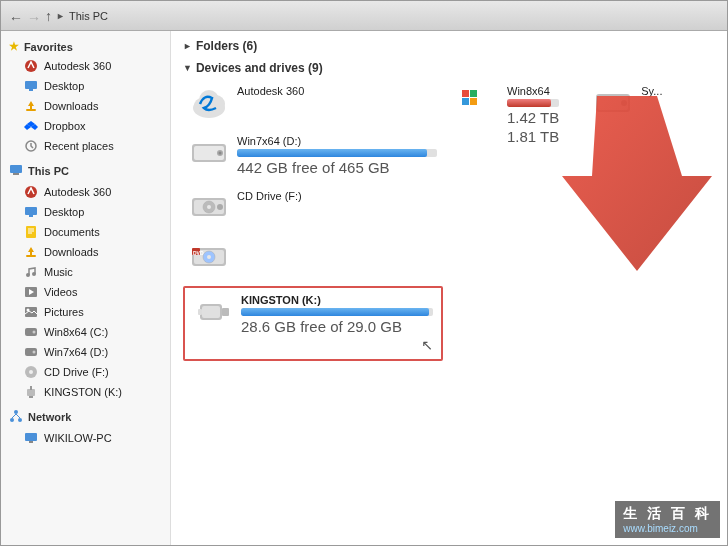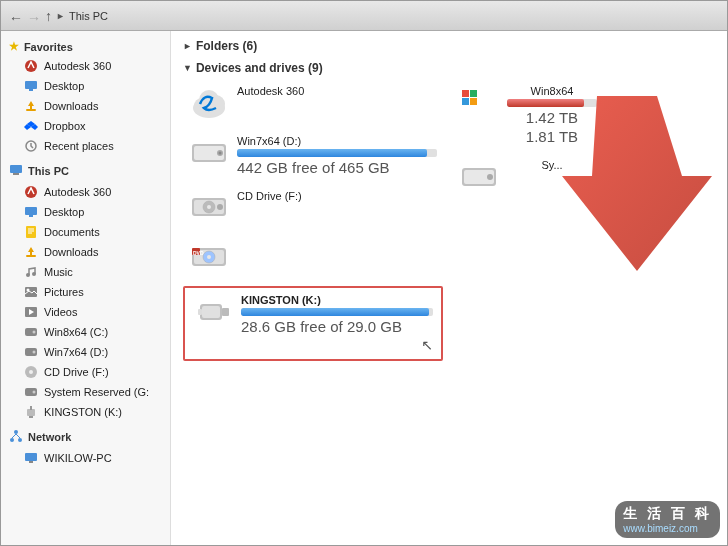--- a/index.html
+++ b/index.html
@@ -181,21 +181,21 @@
 
     
     .watermark {
       position: absolute;
       bottom: 8px;
       right: 8px;
       background: rgba(0,0,0,0.55);
       color: #fff;
       font-size: 11px;
       padding: 4px 8px;
-      border-radius: 12px;
+      border-radius: 0;
     }
     .watermark-zh {
       font-size: 14px;
       font-weight: bold;
       letter-spacing: 3px;
     }
     .watermark-url {
       font-size: 10px;
       color: #adf;
     }
@@ -333,38 +333,38 @@
                 <circle cx="4" cy="10" r="2" fill="#888"></circle>
                 <circle cx="10" cy="9" r="2" fill="#888"></circle>
               </svg>
           </span>
           <span>Music</span>
         </div>
         <div class="sidebar-item">
           <span class="sidebar-icon">
             <svg width="14" height="12" viewBox="0 0 14 12">
                 <rect x="1" y="1" width="12" height="10" rx="1" fill="#888"></rect>
+                <polygon points="5,3 5,9 10,6" fill="#fff"></polygon>
+              </svg>
+          </span>
+          <span>Videos</span>
+        </div>
+        <div class="sidebar-item">
+          <span class="sidebar-icon">
+            <svg width="14" height="12" viewBox="0 0 14 12">
+                <rect x="1" y="1" width="12" height="10" rx="1" fill="#888"></rect>
                 <circle cx="4" cy="4" r="1.5" fill="#fff"></circle>
                 <path d="M1 8 L5 5 L8 7 L10 5 L13 8" stroke="#fff" stroke-width="1" fill="none"></path>
               </svg>
           </span>
           <span>Pictures</span>
         </div>
         <div class="sidebar-item">
           <span class="sidebar-icon">
             <svg width="14" height="12" viewBox="0 0 14 12">
-                <rect x="1" y="1" width="12" height="10" rx="1" fill="#888"></rect>
-                <polygon points="5,3 5,9 10,6" fill="#fff"></polygon>
-              </svg>
-          </span>
-          <span>Videos</span>
-        </div>
-        <div class="sidebar-item">
-          <span class="sidebar-icon">
-            <svg width="14" height="12" viewBox="0 0 14 12">
                 <rect x="1" y="2" width="12" height="8" rx="2" fill="#888"></rect>
                 <circle cx="10" cy="6" r="1.5" fill="#ccc"></circle>
               </svg>
           </span>
           <span>Win8x64 (C:)</span>
         </div>
         <div class="sidebar-item">
           <span class="sidebar-icon">
             <svg width="14" height="12" viewBox="0 0 14 12">
                 <rect x="1" y="2" width="12" height="8" rx="2" fill="#888"></rect>
@@ -374,29 +374,20 @@
           <span>Win7x64 (D:)</span>
         </div>
         <div class="sidebar-item">
           <span class="sidebar-icon">
             <svg width="14" height="14" viewBox="0 0 14 14">
                 <circle cx="7" cy="7" r="6" fill="#bbb"></circle>
                 <circle cx="7" cy="7" r="2" fill="#eee"></circle>
               </svg>
           </span>
           <span>CD Drive (F:)</span>
-        </div>
-        <div class="sidebar-item">
-          <span class="sidebar-icon">
-            <svg width="14" height="12" viewBox="0 0 14 12">
-                <rect x="1" y="2" width="12" height="8" rx="2" fill="#888"></rect>
-                <circle cx="10" cy="6" r="1.5" fill="#ccc"></circle>
-              </svg>
-          </span>
-          <span>System Reserved (G:</span>
         </div>
         <div class="sidebar-item">
           <span class="sidebar-icon">
             <svg width="14" height="14" viewBox="0 0 14 14">
                 <rect x="3" y="4" width="8" height="7" rx="1" fill="#bbb"></rect>
                 <rect x="6" y="1" width="2" height="4" fill="#999"></rect>
                 <rect x="5" y="11" width="4" height="2" fill="#999"></rect>
               </svg>
           </span>
           <span>KINGSTON (K:)</span>
@@ -523,21 +514,21 @@
                 <div class="progress-bar-fill fill-blue" style="width:98%"></div>
               </div>
               <span class="drive-space">28.6 GB free of 29.0 GB</span>
 
               <span style="font-size:14px; color:#555; align-self:flex-end;">↖</span>
             </div>
           </div>
 
         </div>
 
-        <div style="display:flex; flex-direction:column; gap:6px; min-width:150px; position:relative;text-align:center;">
+        <div style="display:flex; gap:22px; min-width:150px; position:relative;">
 
           <div class="drive-item">
             <div class="drive-icon-wrap">
               <svg width="38" height="30" viewBox="0 0 38 30">
 
                 <rect x="2" y="2" width="7" height="7" fill="#e74c3c"></rect>
                 <rect x="10" y="2" width="7" height="7" fill="#27ae60"></rect>
                 <rect x="2" y="10" width="7" height="7" fill="#3498db"></rect>
                 <rect x="10" y="10" width="7" height="7" fill="#f39c12"></rect>
               </svg>

